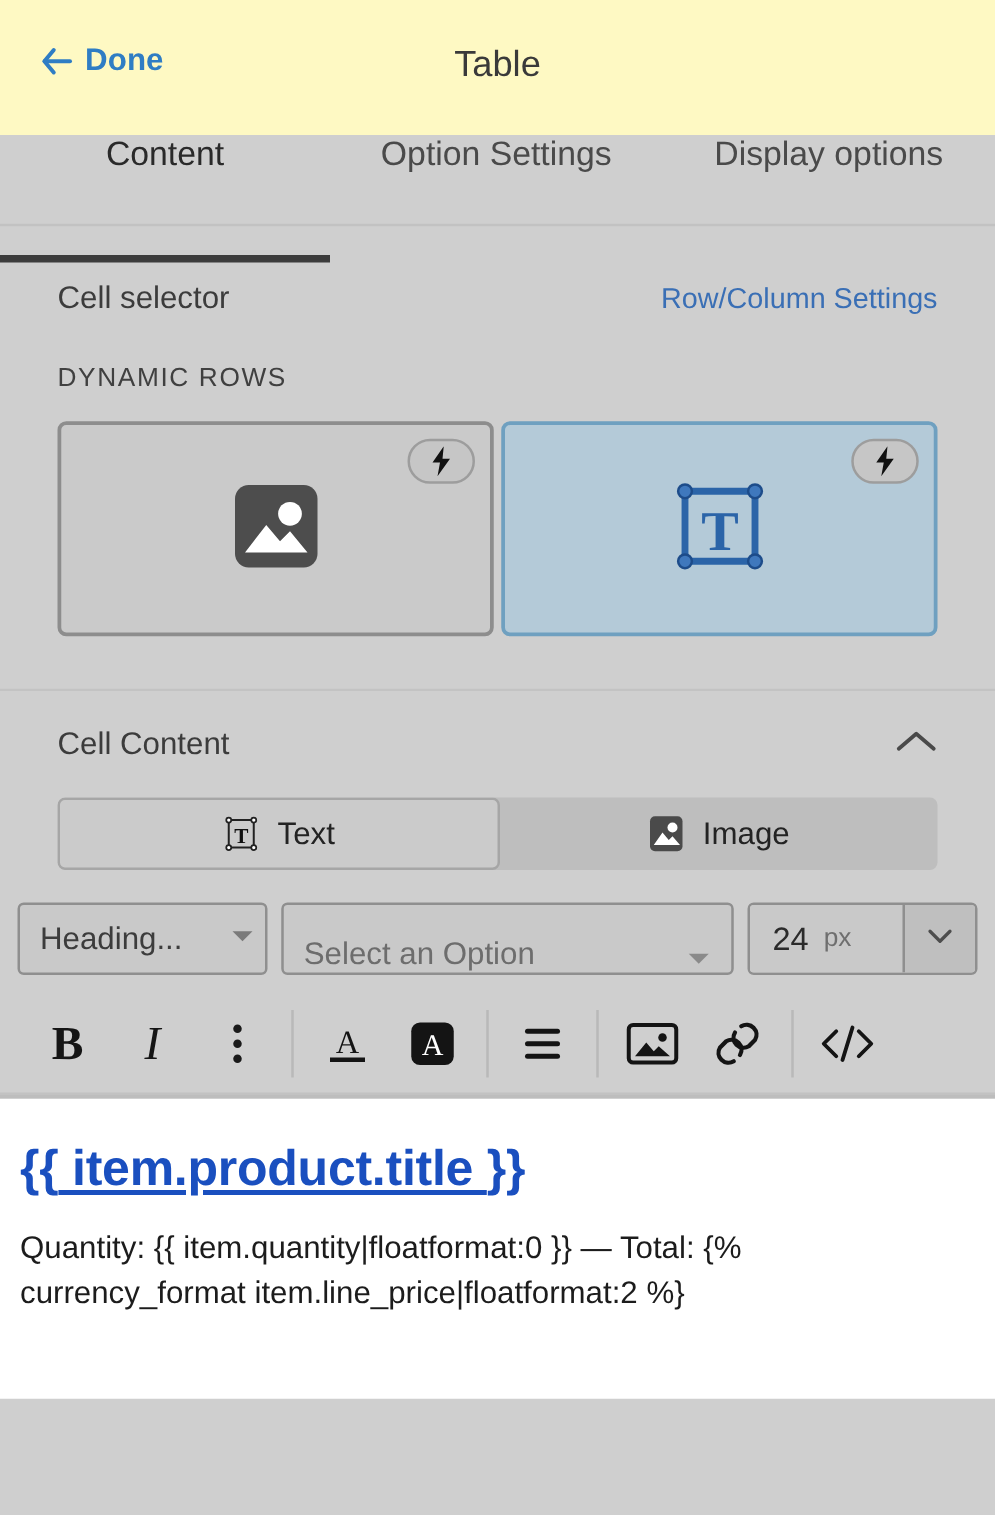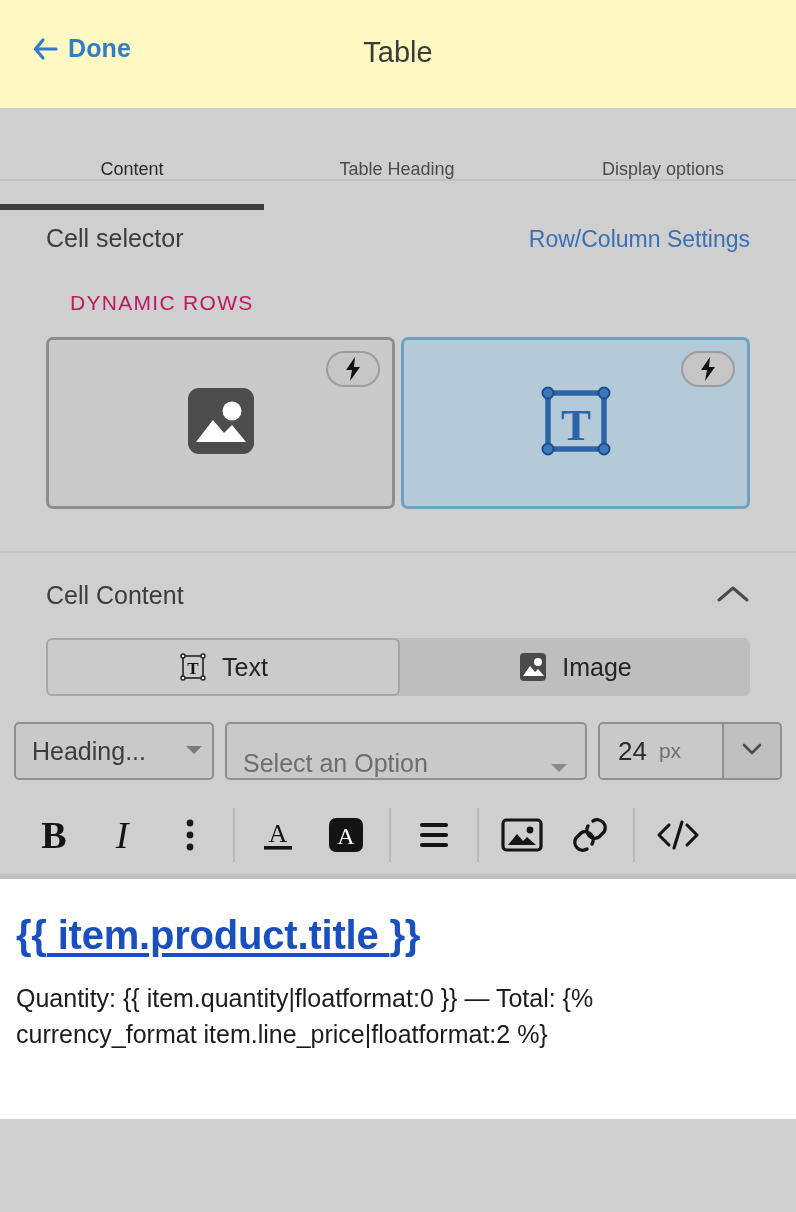--- a/index.html
+++ b/index.html
@@ -46,22 +46,22 @@
   
   .tabs {
     position: relative;
     height: 98px;
     display: flex;
     align-items: flex-start;
     background: #cfcfcf;
   }
   .tab {
     height: 72px;
-    display: flex; align-items: flex-end; justify-content: center;
-    font-size: 18px;
+    display: flex; align-items: flex-start; justify-content: center;
+    font-size: 27px;
     color: #4a4a4a;
     cursor: pointer;
     position: relative;
   }
   .tab.t0 { width: 264px; }
   .tab.t1 { width: 266px; }
   .tab.t2 { width: 266px; }
   .tab.active { color: #2a2a2a; }
   .tab.active::after {
     content: "";
@@ -86,22 +86,21 @@
   .row-label .lbl {
     font-size: 25px; color: #3c3c3c;
   }
   .row-label .link {
     font-size: 23px; color: #3a6fb5; cursor: pointer;
   }
   .dynamic-rows-label {
     padding: 38px 46px 0 46px;
     font-size: 21px;
     letter-spacing: 1.3px;
-    color: #be185d;
-    margin-left: 24px;
+    color: #404040;
   }
 
   .cells {
     display: flex;
     gap: 6px;
     padding: 22px 46px 0 46px;
   }
   .cell {
     position: relative;
     flex: 1;
@@ -282,21 +281,21 @@
       <span class="back-label">Done</span>
     </div>
     <div class="header-title">Table</div>
   </div>
 
   <div class="tabs">
     <div class="tab t0 active">
       <span>Content</span>
     </div>
     <div class="tab t1">
-      <span>Table Heading</span>
+      <span>Option Settings</span>
     </div>
     <div class="tab t2">
       <span>Display options</span>
     </div>
     <div class="tabs-rule"></div>
   </div>
 
   <div class="section-cellsel">
     <div class="row-label">
       <span class="lbl">Cell selector</span>

